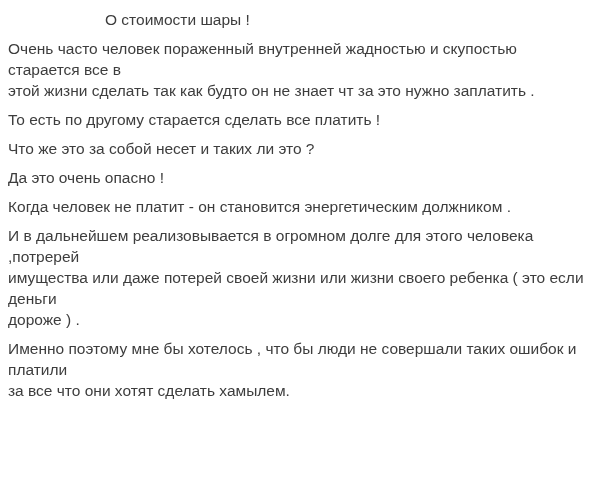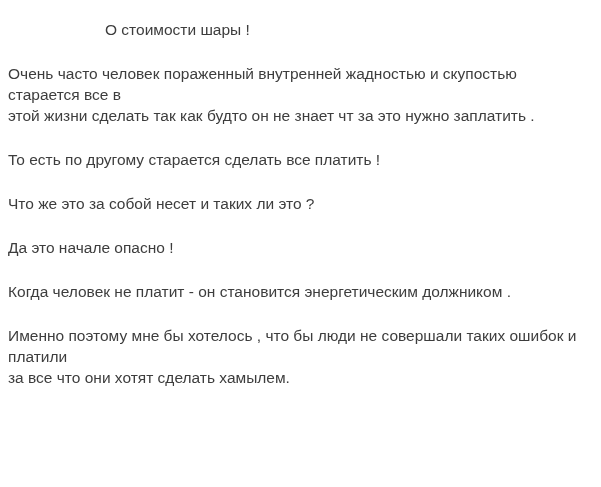--- a/index.html
+++ b/index.html
@@ -12,38 +12,41 @@
     width: 601px;
     min-height: 487px;
     padding: 5px 14px 8px 8px;
     font-family: "Liberation Sans", "DejaVu Sans", sans-serif;
     font-size: 15.5px;
     line-height: 21px;
     color: #3d3d3d;
     background: #ffffff;
   }
   .post-title {
-    margin: 14px 0 0 97px;
+    margin: 4px 0 0 97px;
     white-space: pre-line;
   }
   .post-paragraph {
-    margin: 23px 0;
+    margin: 8px 0;
     white-space: pre-line;
   }
   .post-paragraph:last-child {
     margin-bottom: 0;
   }
 </style>
 </head>
 <body>
 
 <div class="page">
   <div class="post-title">О стоимости шары !</div>
   <p class="post-paragraph">Очень часто человек пораженный внутренней жадностью и скупостью старается все в
 этой жизни сделать так как будто он не знает чт за это нужно заплатить .</p>
   <p class="post-paragraph">То есть по другому старается сделать все платить !</p>
   <p class="post-paragraph">Что же это за собой несет и таких ли это ?</p>
-  <p class="post-paragraph">Да это начале опасно !</p>
+  <p class="post-paragraph">Да это очень опасно !</p>
   <p class="post-paragraph">Когда человек не платит - он становится энергетическим должником .</p>
+  <p class="post-paragraph">И в дальнейшем реализовывается в огромном долге для этого человека ,потререй
+имущества или даже потерей своей жизни или жизни своего ребенка ( это если деньги
+дороже ) .</p>
   <p class="post-paragraph">Именно поэтому мне бы хотелось , что бы люди не совершали таких ошибок и платили
 за все что они хотят сделать хамылем.</p>
 
 </div>
 
 </body></html>

